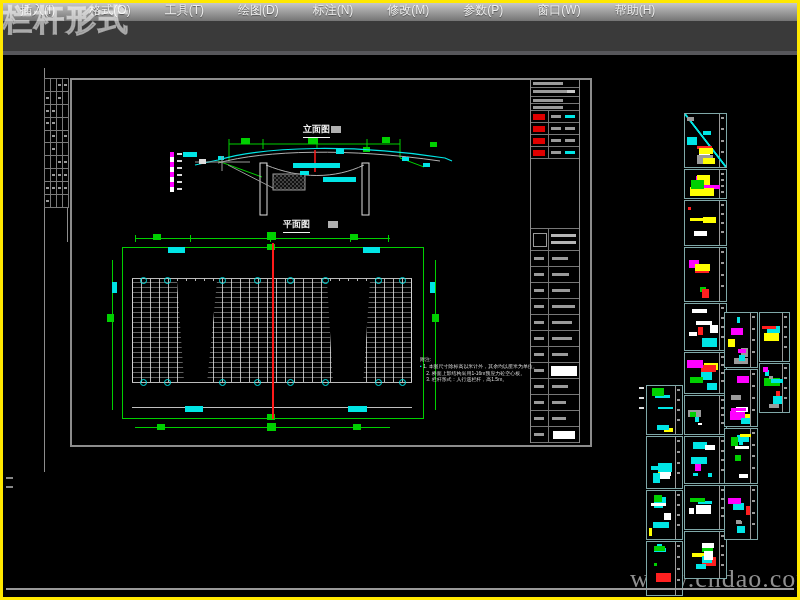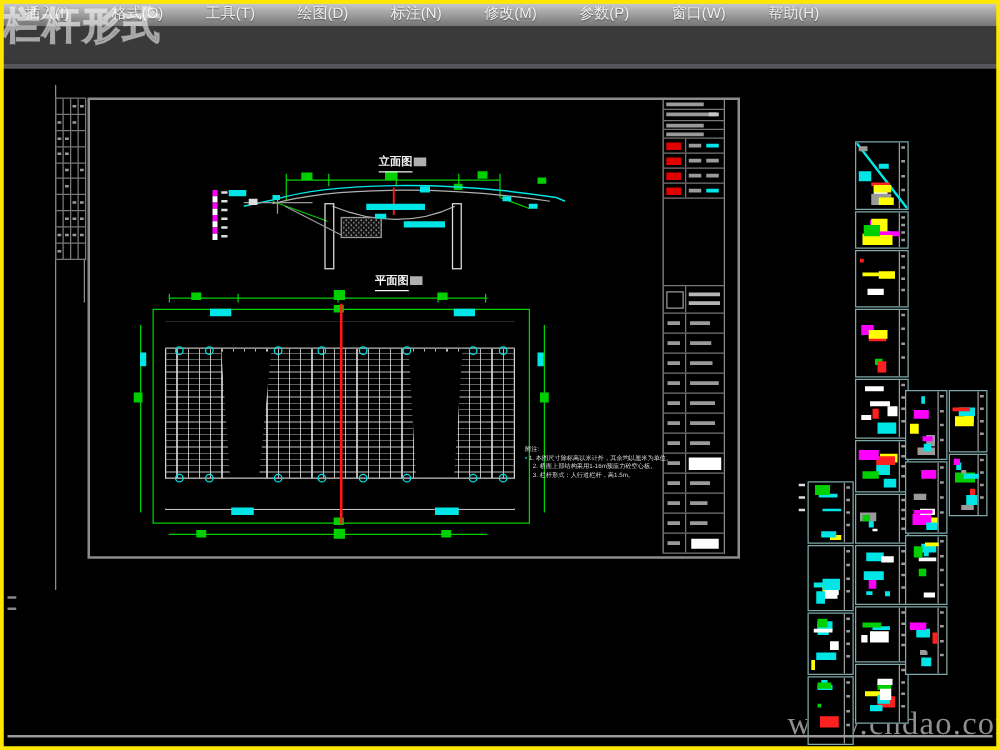--- a/index.html
+++ b/index.html
@@ -267,21 +267,21 @@
     </div>
     <div class="tb-row" style="height: 16px;">
       <div class="tb-left"></div>
       <div class="bar" style="left: 22px; top: 4px; width: 22px; height: 8px; background: rgb(255, 255, 255);"></div>
       <div class="bar" style="left: 3px; top: 6px; width: 10px; height: 3px;"></div>
     </div>
   </div>
 
 <div class="abs view-title" style="left:303px;top:123px;">立面图</div>
 <div class="abs scale-box" style="left:331px;top:126px;width:10px;height:7px;"></div>
-<div class="abs view-title" style="left:300px;top:218px;">平面图</div>
+<div class="abs view-title" style="left:283px;top:218px;">平面图</div>
 <div class="abs scale-box" style="left:328px;top:221px;width:10px;height:7px;"></div>
 
 <div class="abs notes">
   <div>附注:</div>
   <div><span class="cy">▪</span> <span>1. 本图尺寸除标高以米计外，其余均以厘米为单位。</span></div>
   <div style="padding-left:10px;">2. 桥面上部结构采用1-16m预应力砼空心板。</div>
   <div style="padding-left:10px;">3. 栏杆形式：人行道栏杆，高1.5m。</div>
 </div>
 
 <svg class="abs" id="elev" style="left:100px;top:115px;z-index:2;" width="370" height="108" viewBox="0 0 370 108">

